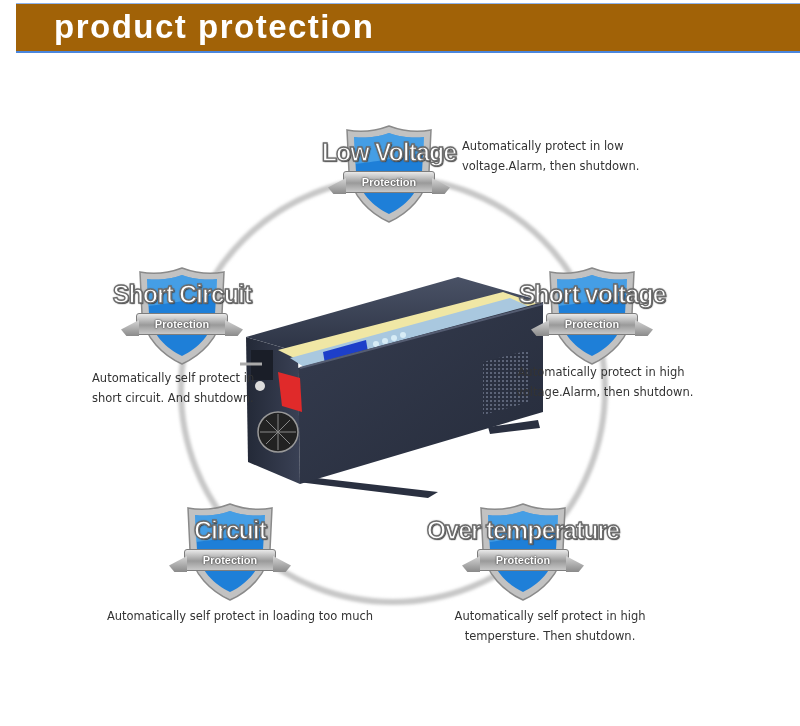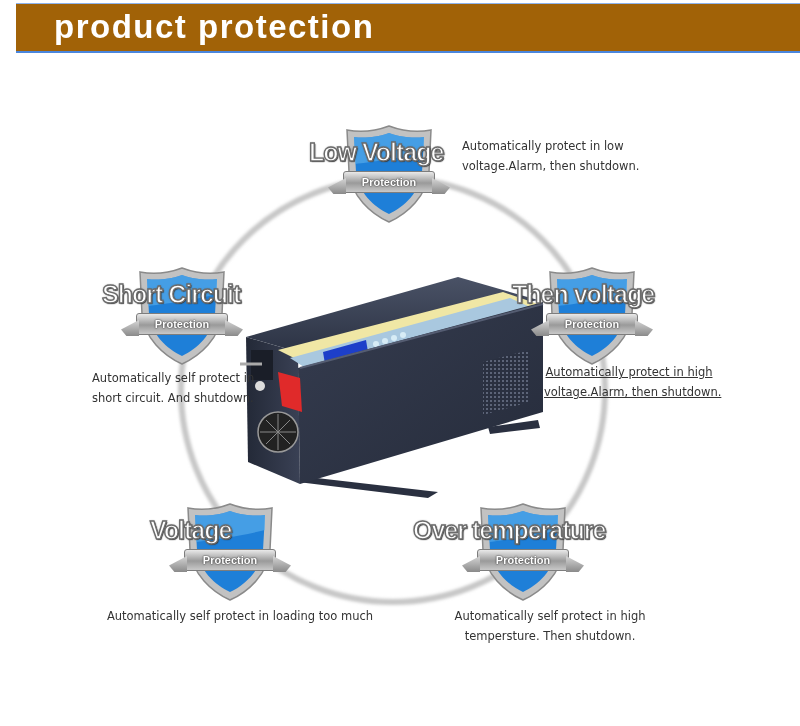--- a/index.html
+++ b/index.html
@@ -21,21 +21,21 @@
 
   .ring {
     position: absolute; left: 0; top: 0; width: 800px; height: 726px; pointer-events: none;
   }
 
   .badge {
     position: absolute; width: 160px; height: 100px;
   }
   .badge svg.shield { position: absolute; left: 50%; top: 0; transform: translateX(-50%); }
   .badge-title {
-    position: absolute; left: 0; right: 0; top: 14px; 
+    position: absolute; left: 0; right: 0; top: 14px; text-align: center;
     font-family: "Liberation Sans", sans-serif; font-weight: bold;
     font-size: 25px; letter-spacing: -1px; white-space: nowrap;
     color: #ffffff;
     -webkit-text-stroke: 1.4px #6b6b6b;
     text-shadow: 0 0 2px #4a4a4a, 1px 1px 1px #333;
   }
   .badge-ribbon {
     position: absolute; left: 50%; top: 47px; transform: translateX(-50%);
     width: 92px; height: 22px; border-radius: 3px;
     background: linear-gradient(#e9e9e9, #9a9a9a 55%, #c8c8c8);
@@ -156,35 +156,35 @@
   <div>Automatically self protect in</div>
   <div>short circuit. And shutdown.</div>
 </div>
 
 <div class="badge" style="left:512px; top:266px;">
   <svg class="shield" width="96" height="100" viewBox="0 0 96 100">
     <path d="M48 2 C32 8 16 8 6 6 L8 48 C10 72 30 90 48 98 C66 90 86 72 88 48 L90 6 C80 8 64 8 48 2 Z" fill="#c2c2c2" stroke="#8a8a8a" stroke-width="1.5"></path>
     <path d="M48 9 C34 14 22 14 13 13 L15 48 C17 68 33 83 48 90 C63 83 79 68 81 48 L83 13 C74 14 62 14 48 9 Z" fill="#1e7fd8"></path>
     <path d="M48 9 C34 14 22 14 13 13 L14 40 C30 38 60 34 83 28 L83 13 C74 14 62 14 48 9 Z" fill="#5fb3ef" opacity="0.6"></path>
   </svg>
-  <div class="badge-title">Then voltage</div>
-  <div class="badge-ribbon">Protection</div>
-</div>
-<div class="desc center" style="left:544px; top:362px; width:170px;text-decoration:underline;">
+  <div class="badge-title">Short voltage</div>
+  <div class="badge-ribbon">Protection</div>
+</div>
+<div class="desc center" style="left:516px; top:362px; width:170px;">
   <div>Automatically protect in high</div>
   <div>voltage.Alarm, then shutdown.</div>
 </div>
 
 <div class="badge" style="left:150px; top:502px;">
   <svg class="shield" width="96" height="100" viewBox="0 0 96 100">
     <path d="M48 2 C32 8 16 8 6 6 L8 48 C10 72 30 90 48 98 C66 90 86 72 88 48 L90 6 C80 8 64 8 48 2 Z" fill="#c2c2c2" stroke="#8a8a8a" stroke-width="1.5"></path>
     <path d="M48 9 C34 14 22 14 13 13 L15 48 C17 68 33 83 48 90 C63 83 79 68 81 48 L83 13 C74 14 62 14 48 9 Z" fill="#1e7fd8"></path>
     <path d="M48 9 C34 14 22 14 13 13 L14 40 C30 38 60 34 83 28 L83 13 C74 14 62 14 48 9 Z" fill="#5fb3ef" opacity="0.6"></path>
   </svg>
-  <div class="badge-title">Voltage</div>
+  <div class="badge-title">Circuit</div>
   <div class="badge-ribbon">Protection</div>
 </div>
 <div class="desc center" style="left:100px; top:606px; width:280px;">
   <div>Automatically self protect in loading too much</div>
 </div>
 
 <div class="badge" style="left:413px; top:502px; width:220px;">
   <svg class="shield" width="96" height="100" viewBox="0 0 96 100">
     <path d="M48 2 C32 8 16 8 6 6 L8 48 C10 72 30 90 48 98 C66 90 86 72 88 48 L90 6 C80 8 64 8 48 2 Z" fill="#c2c2c2" stroke="#8a8a8a" stroke-width="1.5"></path>
     <path d="M48 9 C34 14 22 14 13 13 L15 48 C17 68 33 83 48 90 C63 83 79 68 81 48 L83 13 C74 14 62 14 48 9 Z" fill="#1e7fd8"></path>

